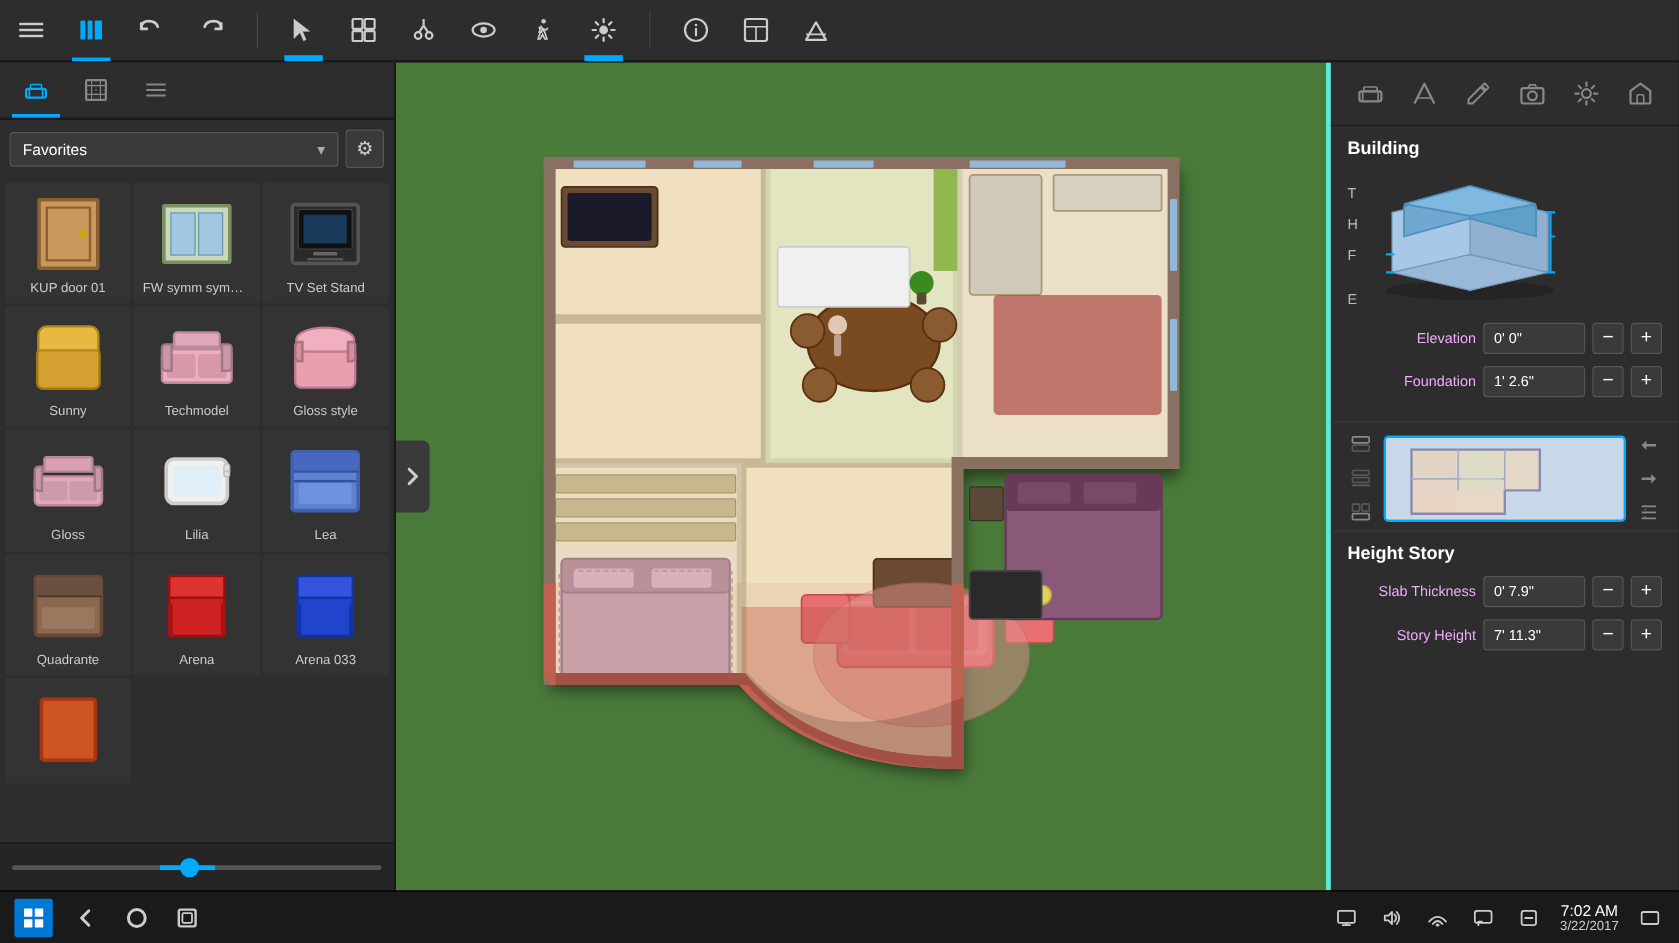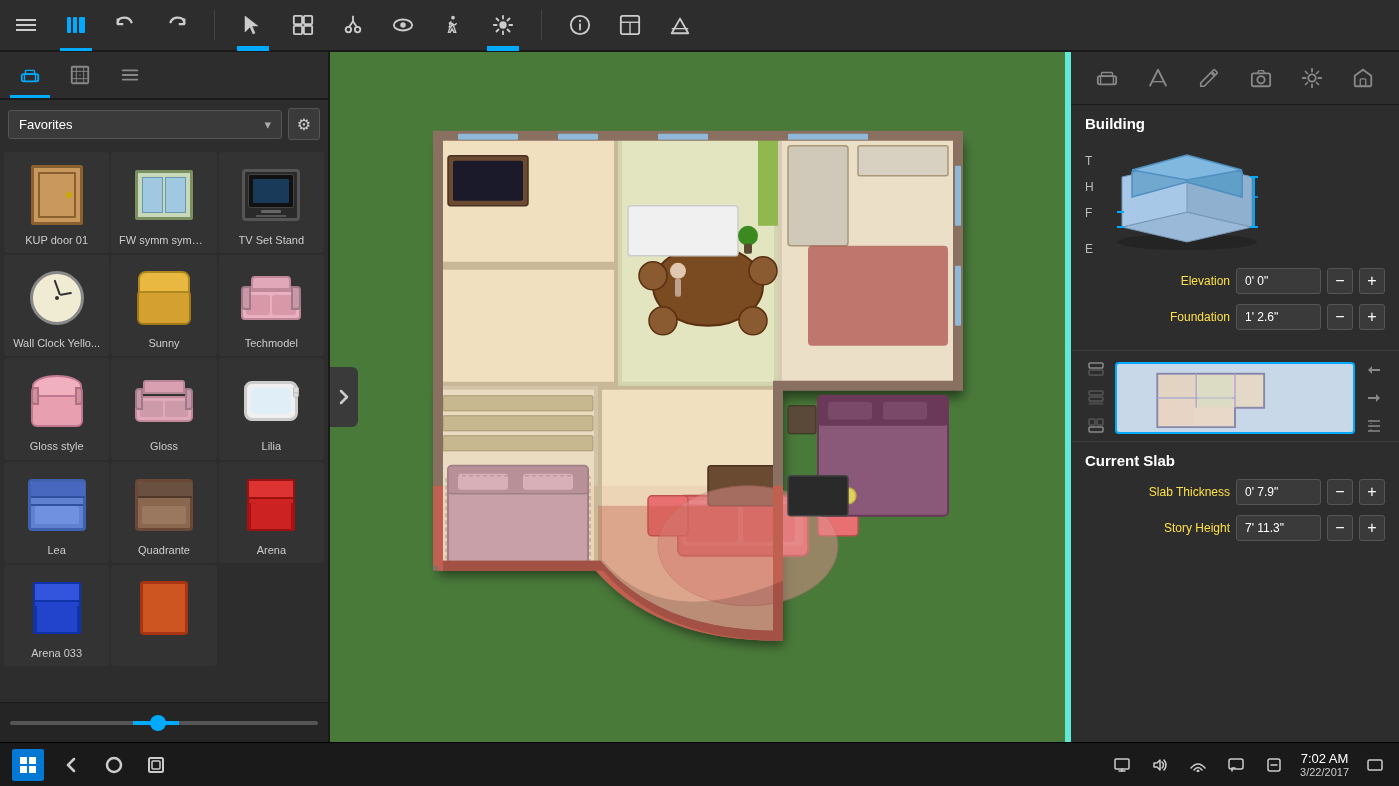--- a/index.html
+++ b/index.html
@@ -233,25 +233,25 @@
       display: flex;
       align-items: center;
       justify-content: center;
       cursor: pointer;
       color: #ccc;
       font-size: 16px;
     }
 
     
     .right-panel {
-      width: 334px;
+      width: 294px;
       background: #2d2d2d;
       display: flex;
       flex-direction: column;
-      border-left: 6px solid #5eead4;
+      border-left: 4px solid #5eead4;
       flex-shrink: 0;
       padding: 0;
     }
 
     
     .right-panel-icons {
       display: flex;
       align-items: center;
       justify-content: space-around;
       padding: 8px 10px;
@@ -283,21 +283,21 @@
 
     
     .prop-row {
       display: flex;
       align-items: center;
       margin-bottom: 10px;
       gap: 6px;
     }
     .prop-label {
       font-size: 12px;
-      color: #fde047;
+      color: #f0abfc;
       flex: 1;
       text-align: right;
     }
     .prop-input {
       width: 85px;
       background: #3a3a3a;
       border: 1px solid #555;
       color: #fff;
       padding: 5px 8px;
       font-size: 12px;
@@ -559,30 +559,20 @@
             <div style="width:46px;height:34px;background:#111;border:1px solid #444;border-radius:2px;display:flex;align-items:center;justify-content:center;">
               <div style="width:36px;height:24px;background:#1a3a5a;border-radius:1px;"></div>
             </div>
             <div style="width:20px;height:3px;background:#666;border-radius:1px;"></div>
             <div style="width:30px;height:2px;background:#555;"></div>
           </div>
         </div>
         <span class="furniture-label">TV Set Stand</span>
       </div>
 
-      <div class="furniture-item">
-        <div class="furniture-icon">
-          <div style="width:54px;height:54px;background:#f0ecd4;border:3px solid #888;border-radius:50%;display:flex;align-items:center;justify-content:center;position:relative;">
-            <div style="position:absolute;width:2px;height:16px;background:#333;transform-origin:bottom center;transform:rotate(-20deg);bottom:27px;left:26px;border-radius:1px;"></div>
-            <div style="position:absolute;width:2px;height:12px;background:#333;transform-origin:bottom center;transform:rotate(80deg);bottom:27px;left:26px;border-radius:1px;"></div>
-            <div style="width:4px;height:4px;background:#333;border-radius:50%;"></div>
-          </div>
-        </div>
-        <span class="furniture-label">Wall Clock Yello...</span>
-      </div>
 
 
       <div class="furniture-item">
         <div class="furniture-icon">
           <div style="width:54px;height:54px;position:relative;">
             <div style="width:54px;height:36px;background:#d4a030;border-radius:6px;border:2px solid #a07818;position:absolute;bottom:0;"></div>
             <div style="width:52px;height:22px;background:#e8b840;border-radius:8px 8px 2px 2px;border:2px solid #b08820;position:absolute;top:0;left:1px;"></div>
           </div>
         </div>
         <span class="furniture-label">Sunny</span>
@@ -989,21 +979,21 @@
               <line x1="1" y1="7" x2="13" y2="7" stroke="#888" stroke-width="1.5"></line>
               <line x1="1" y1="12" x2="13" y2="12" stroke="#888" stroke-width="1.5"></line>
               <line x1="4" y1="1" x2="4" y2="13" stroke="#888" stroke-width="1" stroke-dasharray="1,2"></line>
             </svg>
           </div>
         </div>
       </div>
     </div>
 
     <div class="current-story-section">
-      <div class="rp-section-title">Current Slab</div>
+      <div class="rp-section-title">Height Story</div>
 
       <div class="prop-row">
         <span class="prop-label">Slab Thickness</span>
         <input type="text" class="prop-input" value="0' 7.9&quot;" style="">
         <div class="prop-btn">−</div>
         <div class="prop-btn">+</div>
       </div>
 
       <div class="prop-row">
         <span class="prop-label">Story Height</span>

